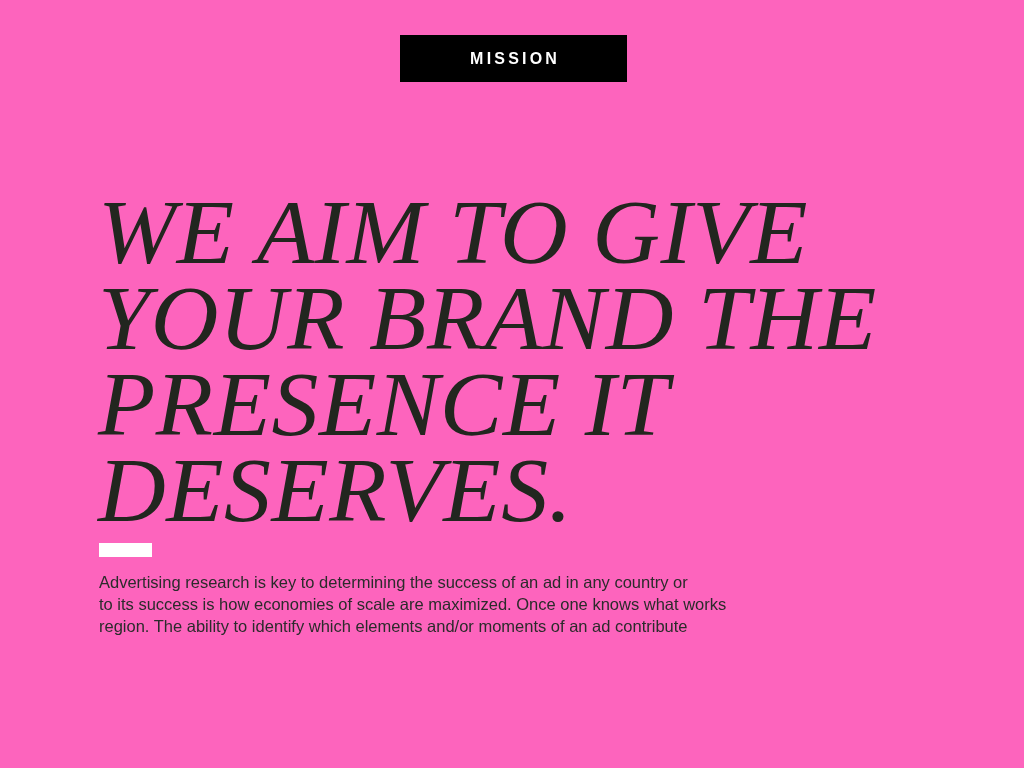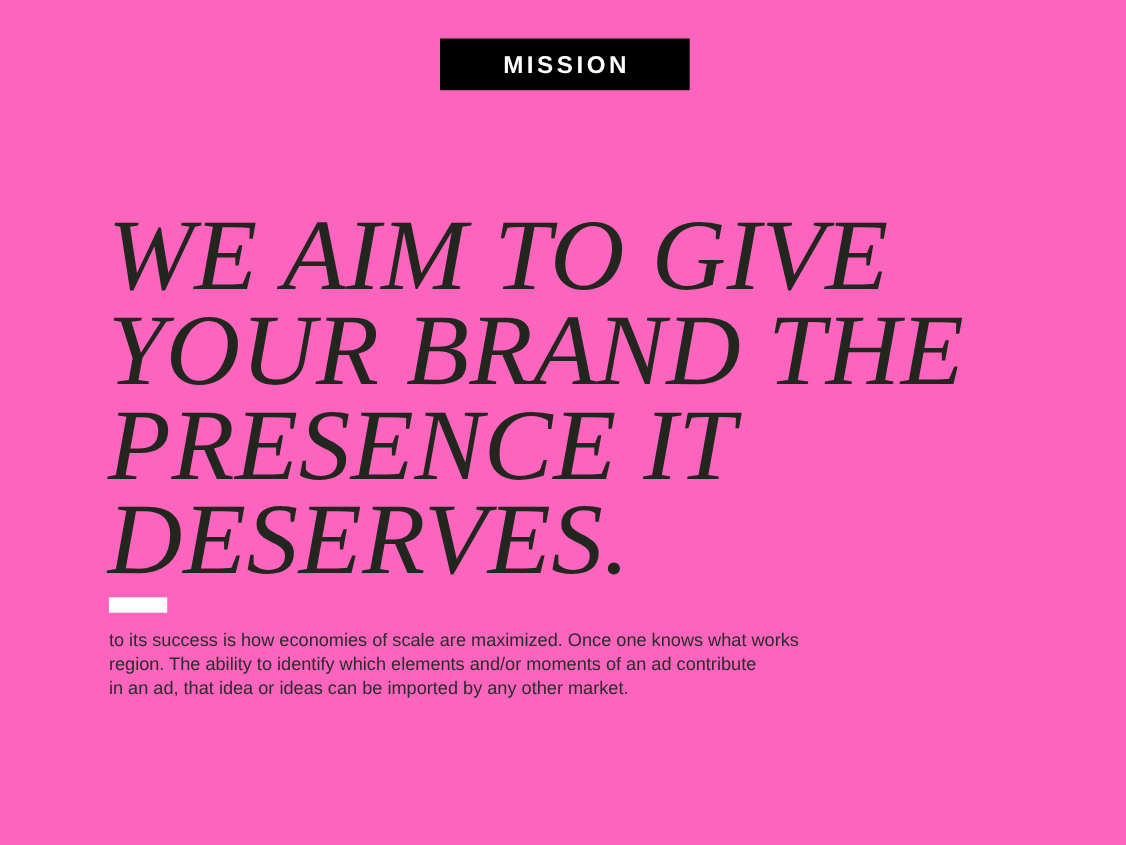--- a/index.html
+++ b/index.html
@@ -33,21 +33,21 @@
     height: 47px;
     background: #000000;
     display: flex;
     align-items: center;
     justify-content: center;
   }
   .eyebrow-label {
     color: #ffffff;
     font-family: "Liberation Sans", sans-serif;
     font-weight: bold;
-    font-size: 22px;
+    font-size: 16px;
     letter-spacing: 3.2px;
     line-height: 1;
     text-indent: 3.2px;
   }
 
   
   .headline {
     position: absolute;
     left: 98px;
     top: 189px;
@@ -103,18 +103,18 @@
   <div class="headline">
     <div class="headline-line">WE AIM TO GIVE</div>
     <div class="headline-line">YOUR BRAND THE</div>
     <div class="headline-line">PRESENCE IT</div>
     <div class="headline-line">DESERVES.</div>
   </div>
 
   <div class="divider-rule"></div>
 
   <div class="body-copy">
+    <div class="body-line">Advertising research is key to determining the success of an ad in any country or</div>
     <div class="body-line">to its success is how economies of scale are maximized. Once one knows what works</div>
     <div class="body-line">region. The ability to identify which elements and/or moments of an ad contribute</div>
-    <div class="body-line">in an ad, that idea or ideas can be imported by any other market.</div>
   </div>
 
 </div>
 
 </body></html>

